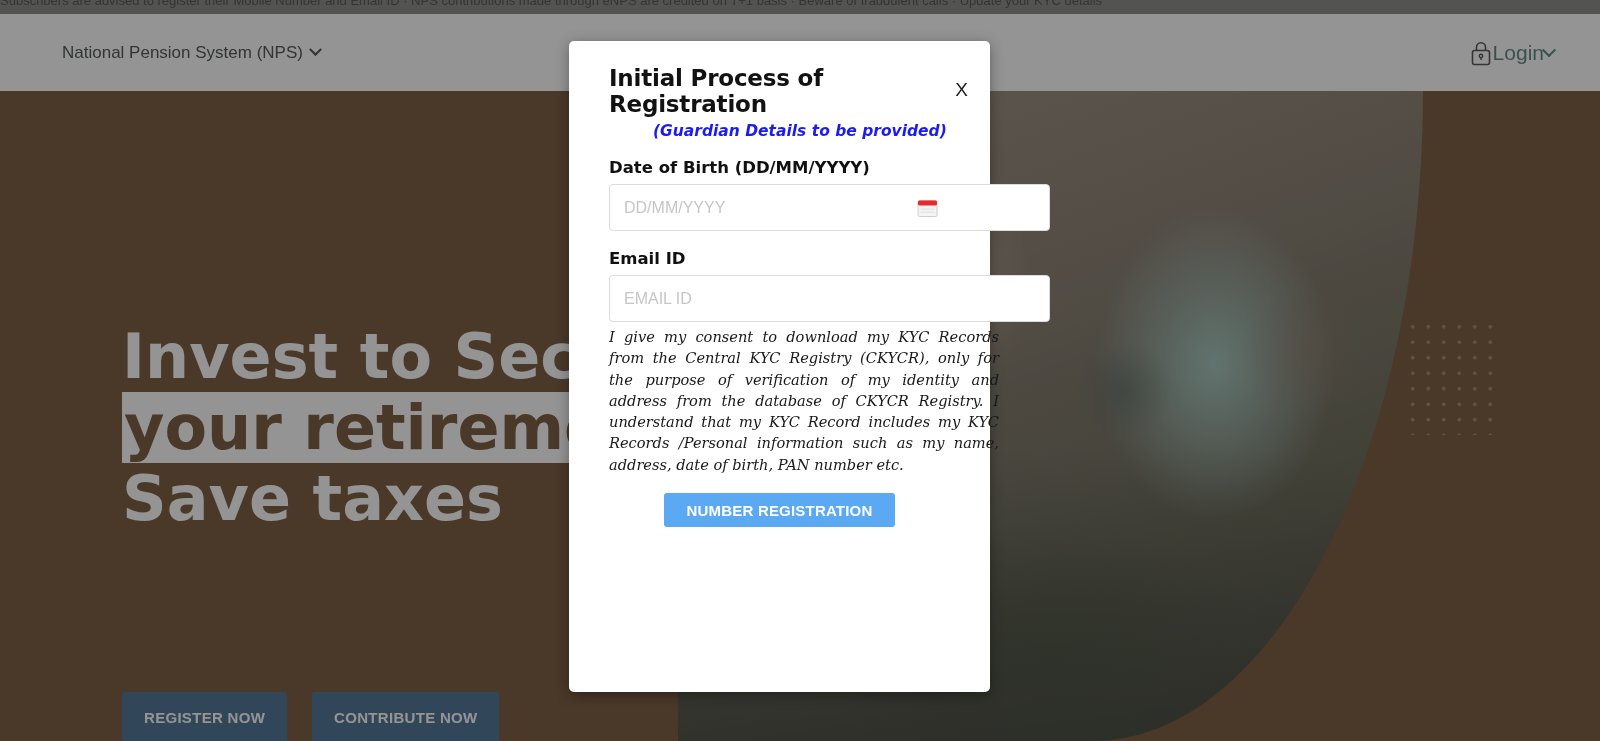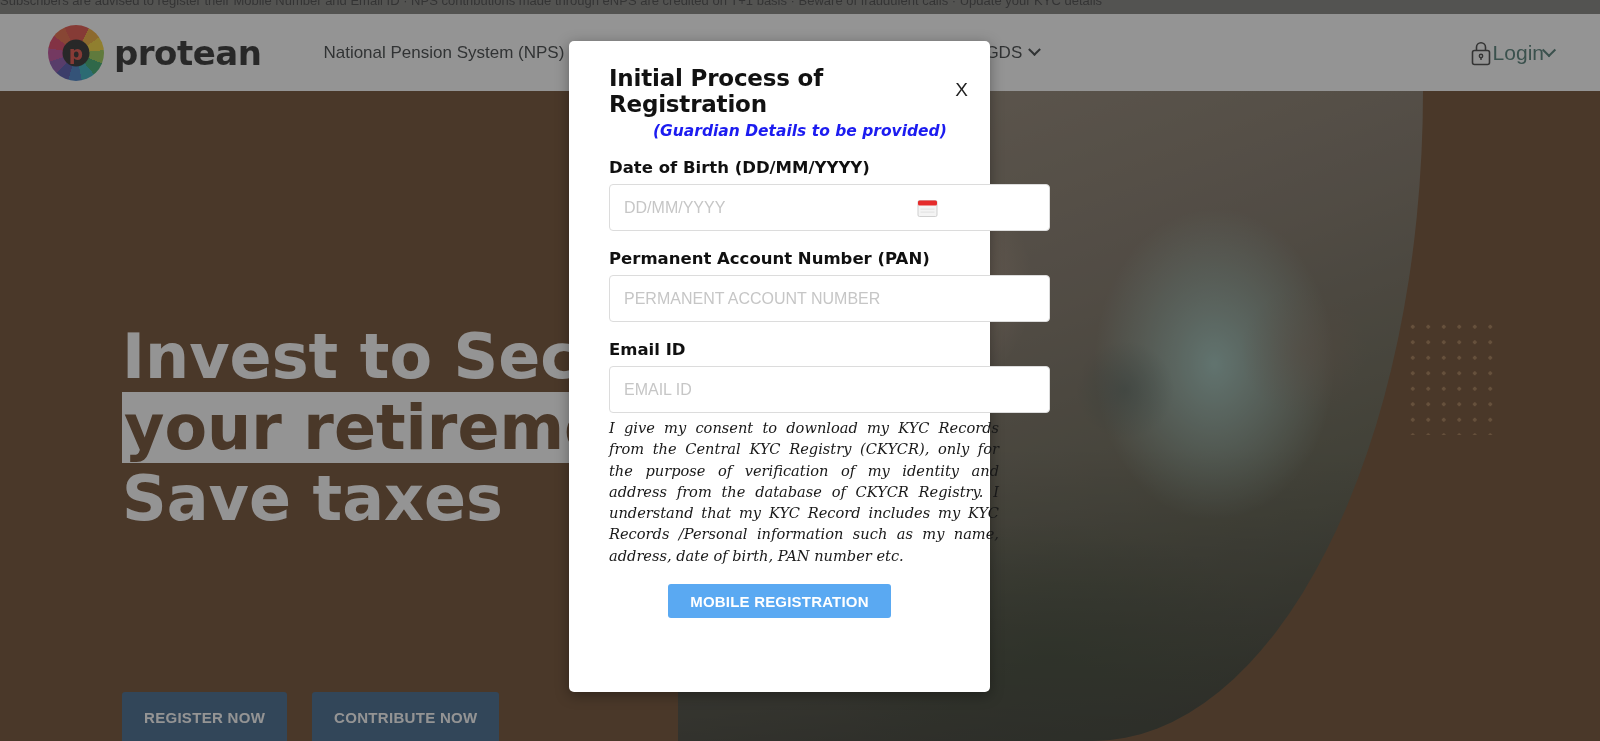--- a/index.html
+++ b/index.html
@@ -338,24 +338,20 @@
 </style>
 </head>
 <body>
 
 <div id="page">
 
   <div class="ticker">Subscribers are advised to register their Mobile Number and Email ID  ·  NPS contributions made through eNPS are credited on T+1 basis  ·  Beware of fraudulent calls  ·  Update your KYC details</div>
 
   <div class="header">
 
-    <div class="logo-wrap">
-      <span class="logo-mark"></span>
-      <span class="logo-text">protean</span>
-    </div>
 
     <div class="nav">
       <div class="nav-item">
         <span>National Pension System (NPS)</span>
         <span class="caret"></span>
       </div>
       <div class="nav-item" style="margin-left:352px;">
         <span>GDS</span>
         <span class="caret"></span>
       </div>
@@ -403,35 +399,29 @@
         <input class="field-input" type="text" placeholder="DD/MM/YYYY" style="">
         <svg class="cal-icon" viewBox="0 0 21 21">
           <rect x="1" y="3" width="19" height="16" rx="1.5" fill="#f4f4f4" stroke="#cfcfcf" stroke-width="1"></rect>
           <rect x="1" y="3" width="19" height="5" rx="1.5" fill="#e52b2b"></rect>
           <rect x="3.5" y="11" width="14" height="1.2" fill="#e3e3e3"></rect>
           <rect x="3.5" y="14" width="14" height="1.2" fill="#e3e3e3"></rect>
         </svg>
       </div>
     </div>
 
-    <div class="field">
-      <label class="field-label">Permanent Account Number (PAN)</label>
-      <div class="field-input-wrap">
-        <input class="field-input" type="text" placeholder="PERMANENT ACCOUNT NUMBER" style="">
-      </div>
-    </div>
 
 
     <div class="field">
       <label class="field-label">Email ID</label>
       <div class="field-input-wrap">
         <input class="field-input" type="text" placeholder="EMAIL ID" style="">
       </div>
     </div>
 
     <p class="consent">I give my consent to download my KYC Records from the Central KYC Registry (CKYCR), only for the purpose of verification of my identity and address from the database of CKYCR Registry. I understand that my KYC Record includes my KYC Records /Personal information such as my name, address, date of birth, PAN number etc.</p>
 
     <div class="begin-wrap">
-      <button class="begin-btn">MOBILE REGISTRATION</button>
+      <button class="begin-btn">NUMBER REGISTRATION</button>
     </div>
   </div>
 
 </div>
 
 </body></html>

